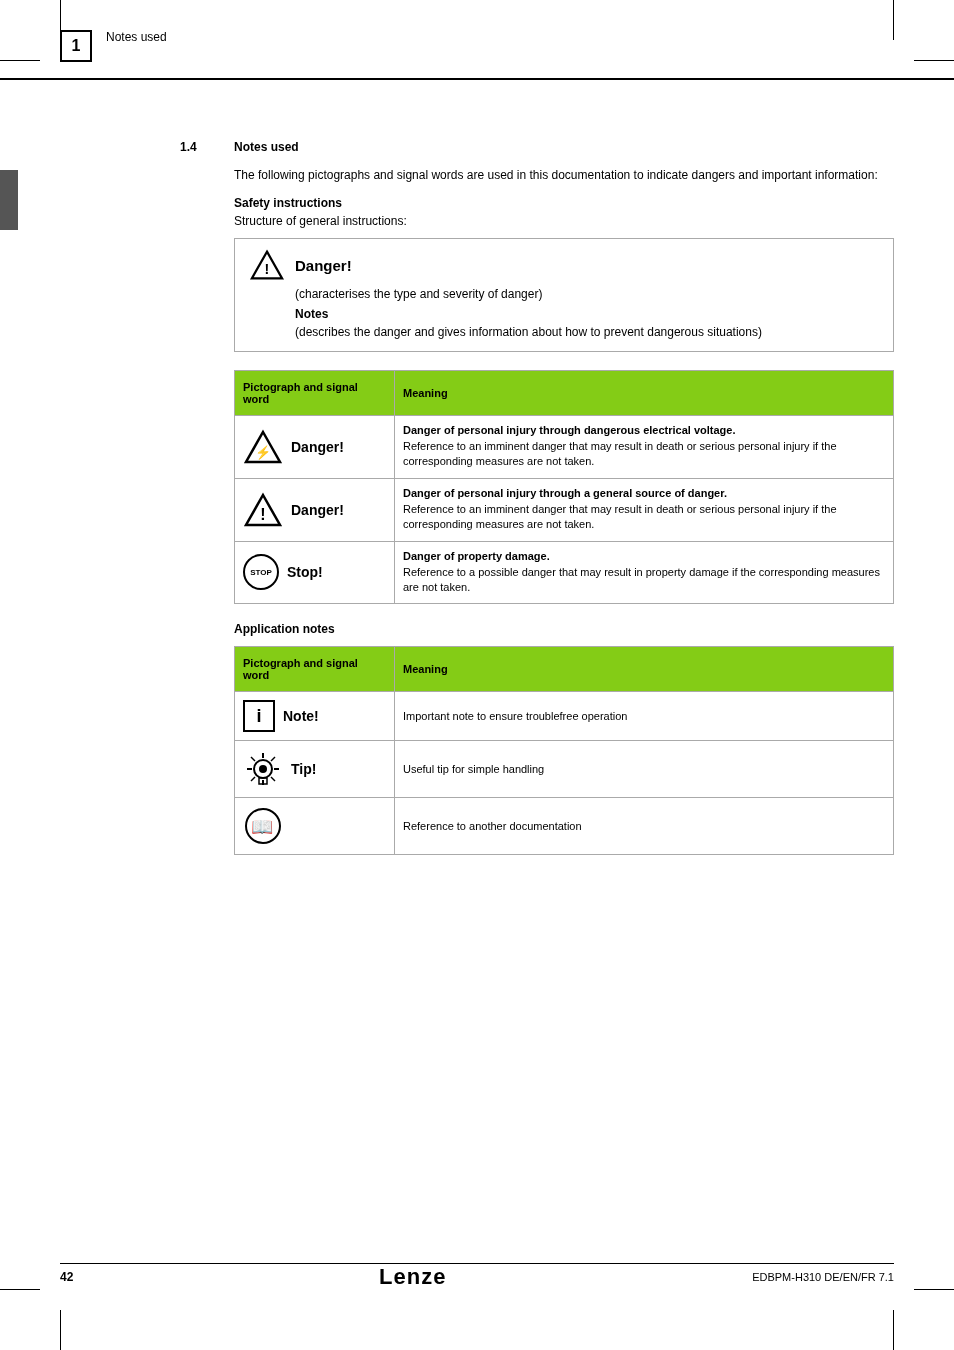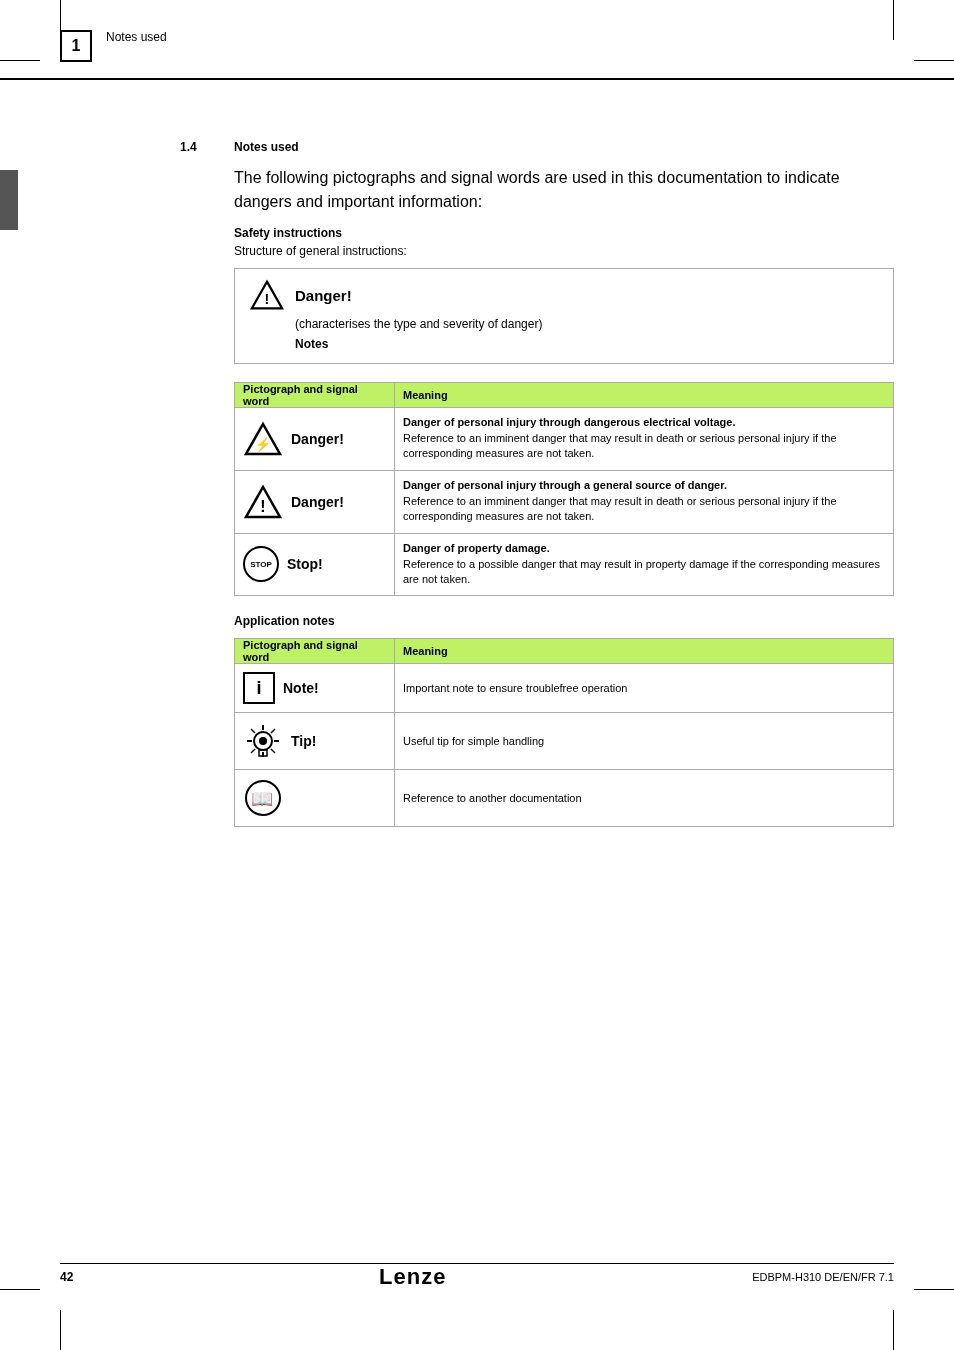--- a/index.html
+++ b/index.html
@@ -101,21 +101,21 @@
       font-weight: bold;
       margin-right: 24px;
       min-width: 30px;
     }
     .section-title {
       font-size: 12px;
       font-weight: bold;
     }
 
     .intro-text {
-      font-size: 16px;
+      font-size: 12px;
       line-height: 1.5;
       margin-bottom: 12px;
       margin-left: 54px;
     }
 
     .safety-instructions-label {
       font-size: 12px;
       font-weight: bold;
       margin-bottom: 4px;
       margin-left: 54px;
@@ -168,23 +168,23 @@
     
     .info-table {
       width: 100%;
       border-collapse: collapse;
       margin-left: 54px;
       margin-bottom: 18px;
       width: calc(100% - 54px);
       font-size: 11px;
     }
     .info-table th {
-      background: #bef264;
+      background: #84cc16;
       text-align: left;
-      padding: 0 8px;
+      padding: 10px 8px;
       font-size: 11px;
       font-weight: bold;
       border: 1px solid #aaa;
     }
     .info-table td {
       padding: 8px 8px;
       border: 1px solid #aaa;
       vertical-align: middle;
     }
     .info-table td.pictograph {
@@ -304,20 +304,21 @@
     <div class="danger-box">
       <div class="danger-box-header">
         <svg class="danger-triangle" viewBox="0 0 40 36" width="40" height="36">
           <polygon points="20,3 37,33 3,33" fill="none" stroke="#000" stroke-width="2.5"></polygon>
           <text x="20" y="28" text-anchor="middle" font-size="16" font-weight="bold" fill="#000">!</text>
         </svg>
         <span class="danger-box-title">Danger!</span>
       </div>
       <div class="danger-box-desc">(characterises the type and severity of danger)</div>
       <div class="danger-box-note-label">Notes</div>
+      <div class="danger-box-note-desc">(describes the danger and gives information about how to prevent dangerous situations)</div>
     </div>
 
     <table class="info-table">
       <thead>
         <tr>
           <th>Pictograph and signal word</th>
           <th>Meaning</th>
         </tr>
       </thead>
       <tbody>

